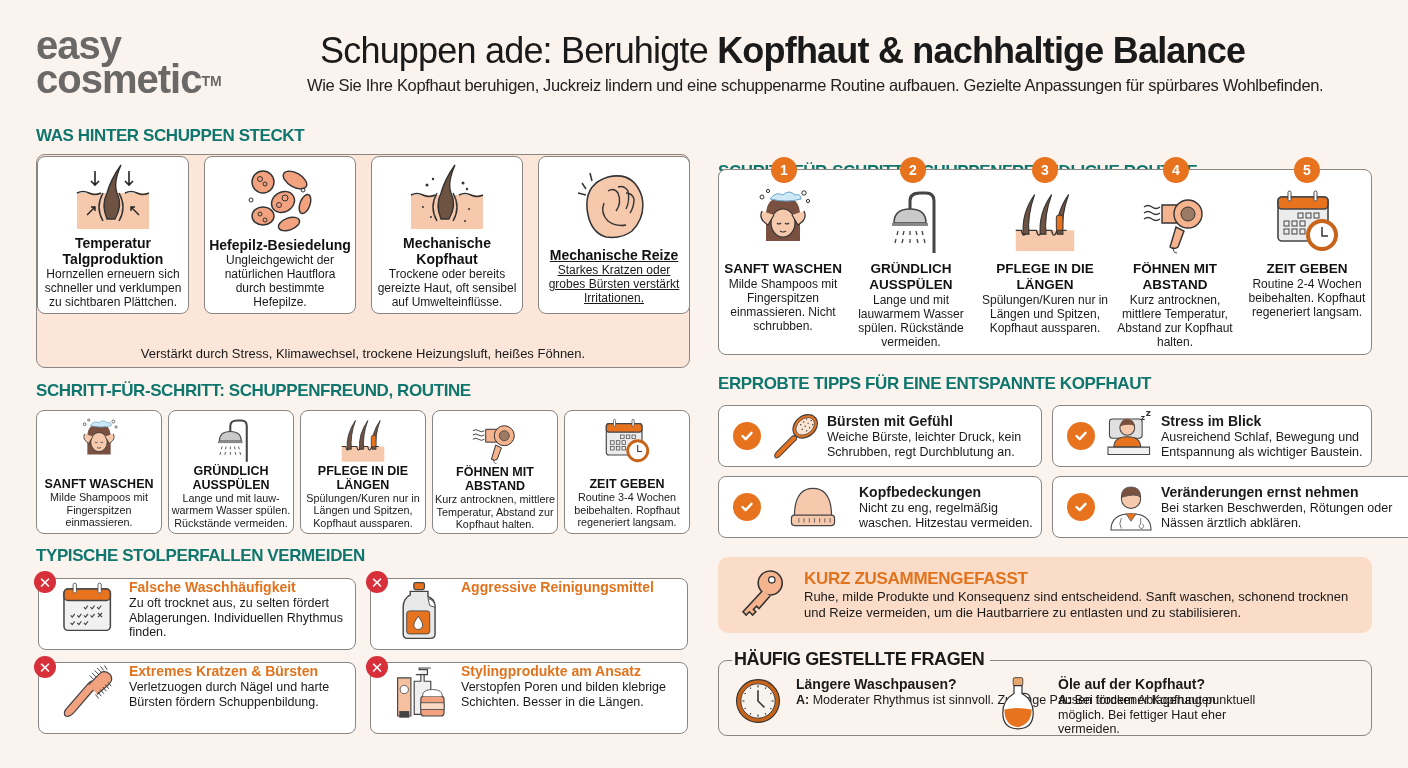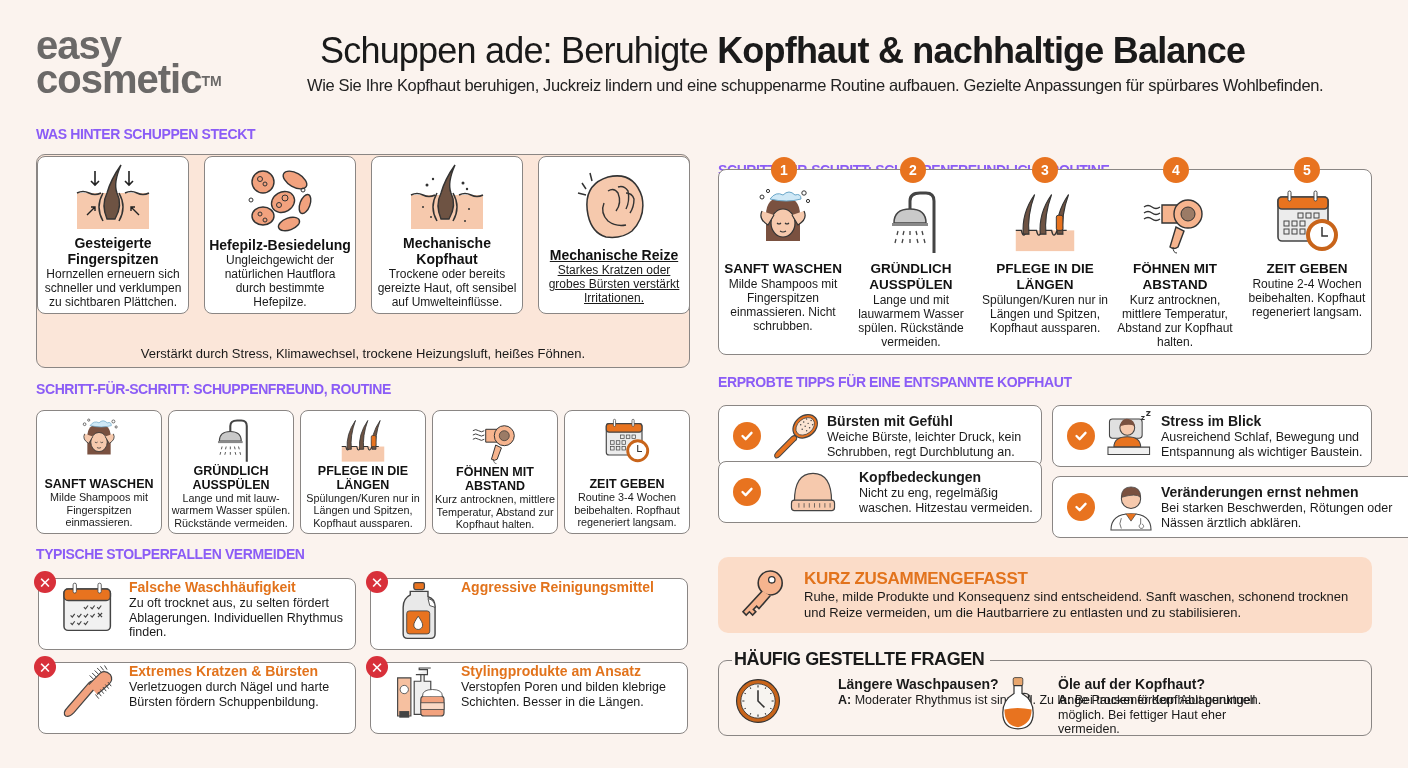--- a/index.html
+++ b/index.html
@@ -11,21 +11,21 @@
     position: relative;
   }
 
   
   .logo { position: absolute; left: 36px; top: 28px; color: #6b6968; font-weight: 700; font-size: 40px; line-height: 34px; letter-spacing: -1px; }
   .logo sup { font-size: 14px; vertical-align: top; position: relative; top: 2px; letter-spacing: 0; }
   .title { position: absolute; left: 320px; top: 30px; font-size: 36px; font-weight: 400; letter-spacing: -0.8px; white-space: nowrap; }
   .title b { font-weight: 700; }
   .subtitle { position: absolute; left: 307px; top: 76px; font-size: 16.5px; color: #222; white-space: nowrap; letter-spacing: -0.35px; }
 
-  .section-title { position: absolute; font-weight: 700; font-size: 14px; letter-spacing: -0.4px; white-space: nowrap; color: #8b5cf6; }
+  .section-title { position: absolute; font-weight: 700; font-size: 17px; letter-spacing: -0.4px; white-space: nowrap; color: #0f766e; }
 
   .card { position: absolute; background: #fff; border: 1.3px solid #8a8684; border-radius: 8px; }
   .card-title { font-weight: 700; font-size: 14px; line-height: 16px; text-align: center; color: #111; }
   .card-text { font-size: 12px; line-height: 14px; text-align: center; color: #1a1a1a; }
 
   
   .causes-wrap { position: absolute; left: 36px; top: 154px; width: 654px; height: 214px; background: #fbe6d9; border: 1.3px solid #8a8684; border-radius: 9px; }
   .causes-foot { position: absolute; left: 0; right: 0; bottom: 6px; text-align: center; font-size: 13px; color: #1a1a1a; }
   .cause-card { top: 156px; width: 152px; height: 158px; padding: 4px 4px; display: flex; flex-direction: column; align-items: center; }
   .cause-card .icon { height: 86px; display: flex; align-items: center; justify-content: center; }
@@ -281,21 +281,21 @@
 <div class="section-title" style="left:36px;top:126px;">WAS HINTER SCHUPPEN STECKT</div>
 <div class="causes-wrap">
   <div class="causes-foot">Verstärkt durch Stress, Klimawechsel, trockene Heizungsluft, heißes Föhnen.</div>
 </div>
 <div class="card cause-card" style="left:37px;">
   <div class="icon">
       <svg width="80" height="70">
         <use href="#ic-follicle"></use>
       </svg>
     </div>
-  <div class="card-title">Gesteigerte Fingerspitzen</div>
+  <div class="card-title">Temperatur Talgproduktion</div>
   <div class="card-text">Hornzellen erneuern sich schneller und verklumpen zu sichtbaren Plättchen.</div>
 </div>
 <div class="card cause-card" style="left:204px;">
   <div class="icon">
       <svg width="70" height="70">
         <use href="#ic-yeast"></use>
       </svg>
     </div>
   <div class="card-title">Hefepilz-Besiedelung</div>
   <div class="card-text">Ungleichgewicht der natürlichen Hautflora durch bestimmte Hefepilze.</div>
@@ -501,21 +501,21 @@
   <div class="icon">
       <svg width="52" height="52">
         <use href="#ic-sleep"></use>
       </svg>
     </div>
   <div>
     <div class="ttitle">Stress im Blick</div>
     <div class="ttext">Ausreichend Schlaf, Bewegung und Entspannung als wichtiger Baustein.</div>
   </div>
 </div>
-<div class="card tip" style="left:718px;top:461px;gap:16px;">
+<div class="card tip" style="left:718px;top:476px;gap:16px;">
   <div class="check">
       <svg width="18" height="18">
         <use href="#ic-check"></use>
       </svg>
     </div>
   <div class="icon">
       <svg width="52" height="52">
         <use href="#ic-beanie"></use>
       </svg>
     </div>
@@ -554,21 +554,21 @@
 </div>
 
 <div class="faq"></div>
 <div class="faq-title">HÄUFIG GESTELLTE FRAGEN</div>
 <div class="faq-item" style="left:728px;">
   <div class="icon">
       <svg width="50" height="50">
         <use href="#ic-clock"></use>
       </svg>
     </div>
-  <div style="padding-left:8px;margin-left:42px;">
+  <div style="padding-left:8px;">
     <div class="q">Längere Waschpausen?</div>
     <div class="a"><b>A:</b> <span>Moderater Rhythmus ist sinnvoll. Zu lange Pausen fördern Ablagerungen.</span></div>
   </div>
 </div>
 <div class="faq-item" style="left:988px;width:320px;">
   <div class="icon">
       <svg width="40" height="56">
         <use href="#ic-oil"></use>
       </svg>
     </div>

